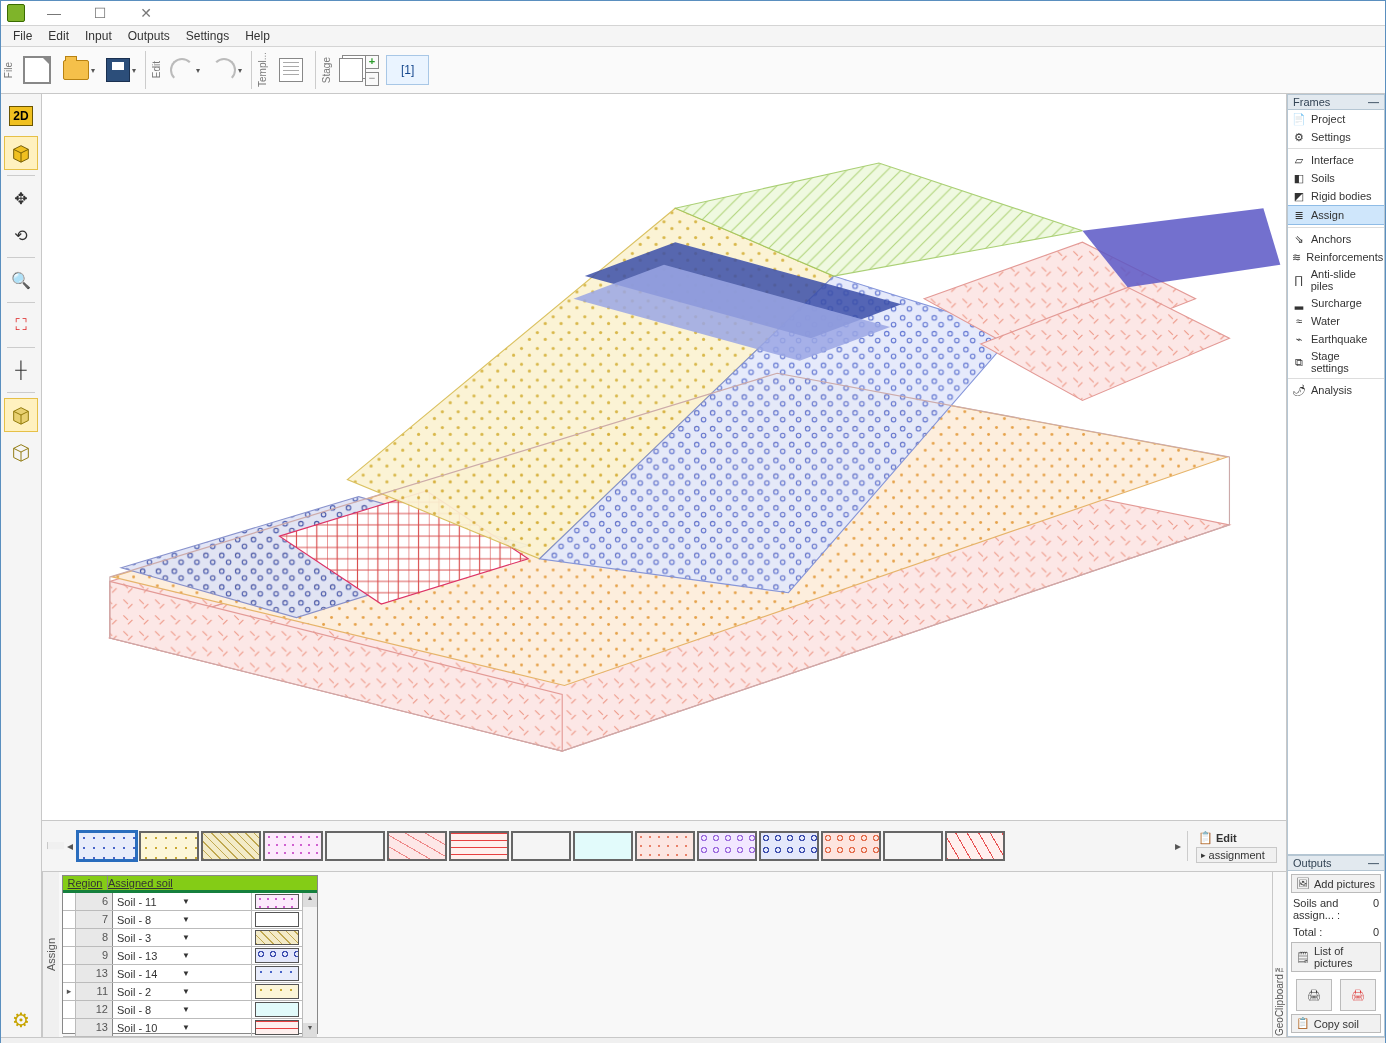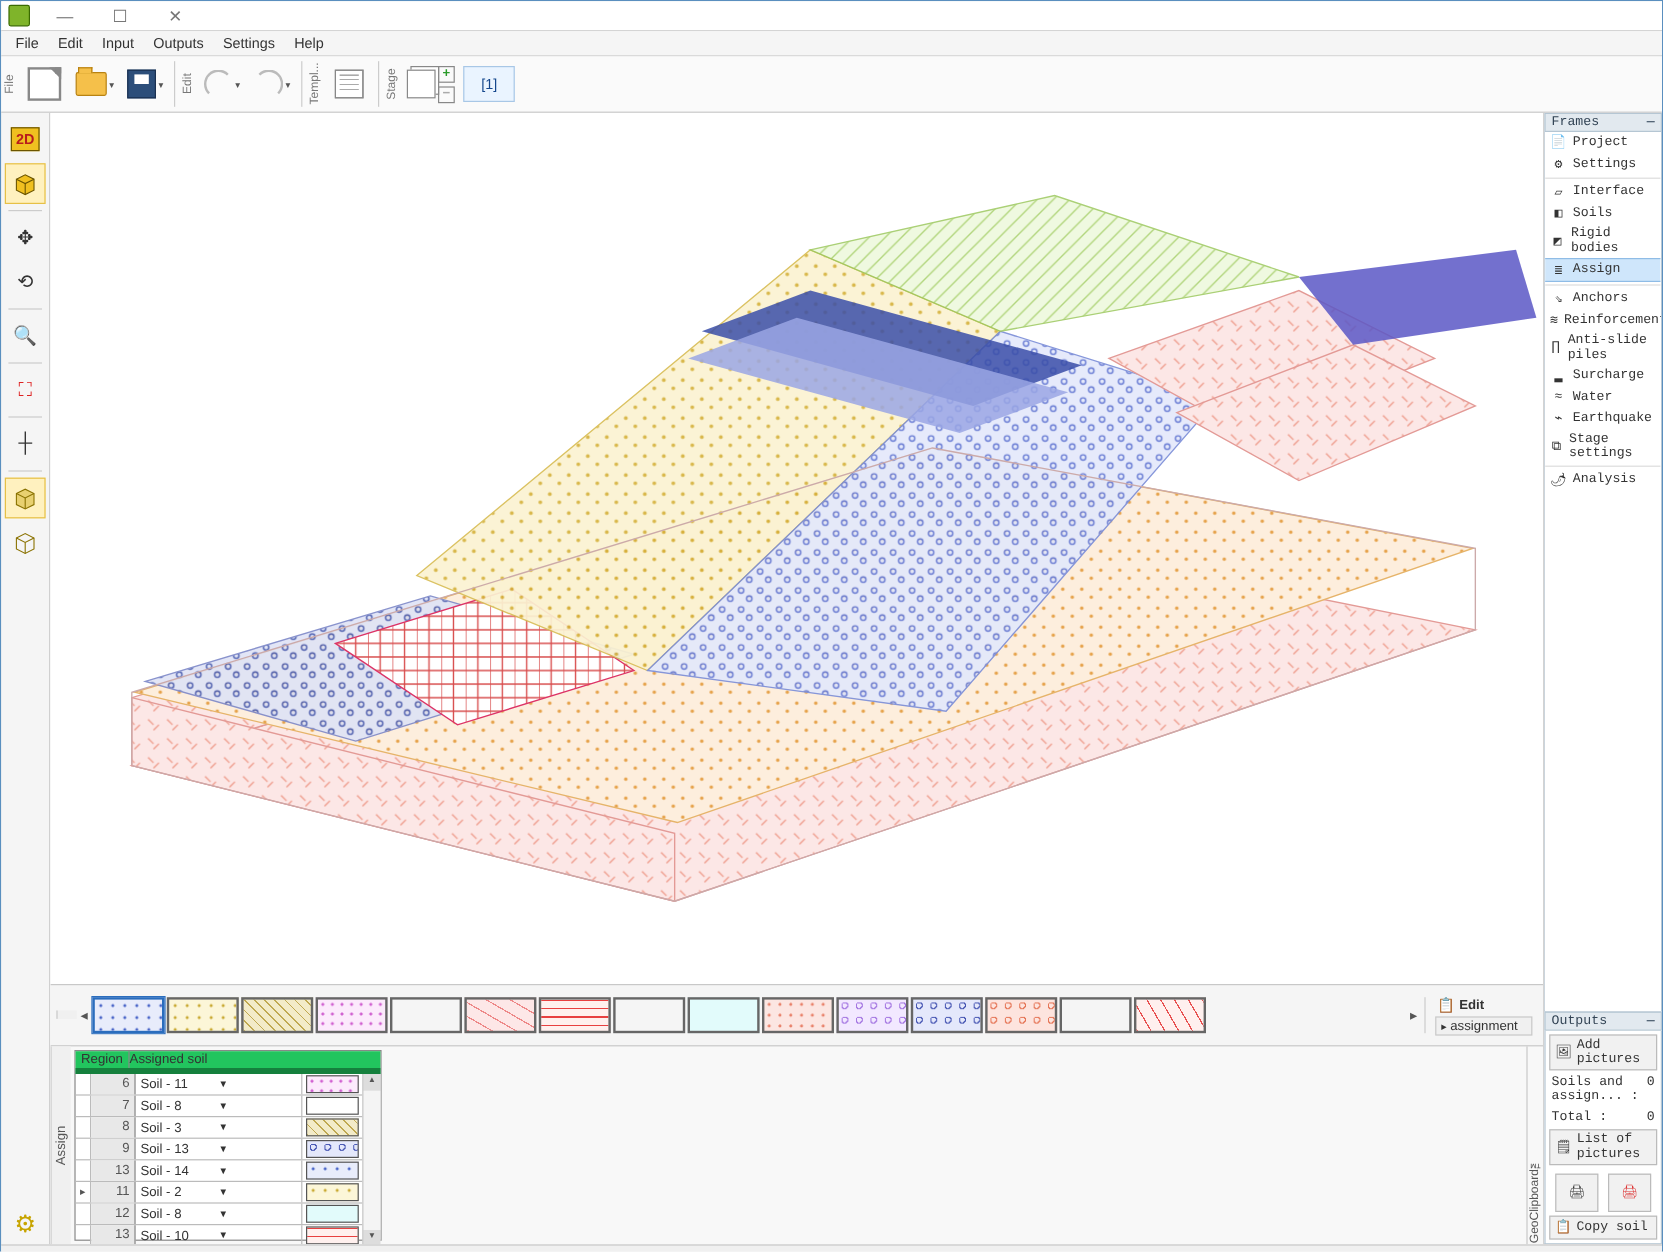--- a/index.html
+++ b/index.html
@@ -35,36 +35,36 @@
   .pm-stack span{width:12px;height:12px;border:1px solid #888;font-size:11px;font-weight:bold;text-align:center;line-height:10px;}
   .pm-plus{color:#2a9b2a;}
   .pm-minus{color:#aaa;}
   .stage-tab{height:28px;line-height:28px;padding:0 14px;margin:2px;background:#eaf4ff;border:1px solid #a8c7e6;color:#15478d;font-size:12px;}
   
   .body{flex:1;display:flex;overflow:hidden;}
   .left-tb{width:40px;background:#f5f5f5;border-right:1px solid #c8c8c8;display:flex;flex-direction:column;align-items:center;padding-top:5px;gap:3px;}
   .left-btn{width:32px;height:32px;display:flex;align-items:center;justify-content:center;border:1px solid transparent;}
   .left-btn.active{border-color:#e6c047;background:#fff1bf;}
   .left-sep{width:28px;height:1px;background:#ccc;margin:2px 0;}
-  .badge-2d{font-weight:bold;font-size:12px;background:#f0c020;border:1px solid #6b5500;padding:2px 3px;color:#b91c1c;}
+  .badge-2d{font-weight:bold;font-size:12px;background:#f0c020;border:1px solid #6b5500;padding:2px 3px;color:#000000;}
   .ico-cube{width:22px;height:22px;position:relative;}
   .ico-cube svg{width:22px;height:22px;}
   .center{flex:1;display:flex;flex-direction:column;background:#fff;border-right:1px solid #c8c8c8;overflow:hidden;}
   .viewport{flex:1;background:#fff;overflow:hidden;position:relative;}
   .viewport svg{width:100%;height:100%;}
   
   .palette-row{display:flex;align-items:center;gap:1px;padding:3px 5px;border-top:1px solid #c8c8c8;background:#f5f5f5;}
   .palette-nav{width:10px;height:30px;color:#555;display:flex;align-items:center;justify-content:center;font-size:12px;}
   .swatch{width:56px;height:26px;border:2px solid #666;margin:1px;}
   .swatch.sel{border-color:#2a6dbd;box-shadow:0 0 0 1px #2a6dbd;}
   
   .assign-area{display:flex;border-top:1px solid #c8c8c8;background:#f8f8f8;height:165px;}
   .vt-label{writing-mode:vertical-rl;transform:rotate(180deg);font-size:11px;color:#555;padding:2px;border-right:1px solid #c8c8c8;background:#f0f0f0;text-align:center;}
   .grid{border:1px solid #888;background:#fff;margin:3px;display:flex;flex-direction:column;flex-shrink:0;}
-  .grid-head{display:flex;background:#22c55e;border-bottom:5px solid #15803d;}
+  .grid-head{display:flex;background:#84cc16;border-bottom:3px solid #15803d;text-decoration:underline;}
   .gh-region{width:44px;border-right:1px solid #888;text-align:center;font-size:11px;padding:1px 0;}
   .gh-soil{width:180px;font-size:11px;padding:1px 0;}
   .grid-body{display:flex;}
   .grid-rows{}
   .grow{display:flex;border-bottom:1px solid #bbb;height:17px;align-items:center;}
   .g-marker{width:12px;border-right:1px solid #bbb;text-align:center;color:#555;font-size:9px;height:100%;line-height:17px;}
   .g-num{width:32px;background:#e8e8e8;border-right:1px solid #888;text-align:right;padding-right:4px;font-size:11px;color:#555;height:100%;line-height:17px;}
   .g-soil{width:130px;border-right:1px solid #bbb;padding:0 4px;font-size:11px;display:flex;align-items:center;height:100%;}
   .g-soil span{flex:1;}
   .g-soil .dd{font-size:8px;color:#333;}
@@ -73,21 +73,21 @@
   .grid-scroll .sbtn{height:14px;text-align:center;font-size:8px;color:#555;background:#ddd;}
   .grid-scroll .track{flex:1;background:#f4f4f4;}
   
   .clip-col{width:85px;margin:3px 2px;display:flex;}
   .clip-vl{writing-mode:vertical-rl;transform:rotate(180deg);font-size:10px;color:#555;padding:1px;border-right:1px solid #c8c8c8;}
   .clip-body{flex:1;padding:2px;}
   .clip-head{display:flex;align-items:center;gap:3px;padding:2px;}
   .clip-head b{font-size:11px;}
   .clip-row{display:flex;align-items:center;background:#f0f0f0;border:1px solid #c8c8c8;padding:1px 4px;font-size:11px;gap:3px;}
   
-  .right{width:98px;display:flex;flex-direction:column;background:#f5f5f5;font-family:Liberation Mono, monospace;}
+  .right{width:98px;display:flex;flex-direction:column;background:#f5f5f5;}
   .panel-title{display:flex;align-items:center;background:#e2e9ef;border:1px solid #b5c6d3;padding:1px 5px;font-size:11px;color:#345;}
   .panel-title .ttl{flex:1;}
   .panel-title .min{font-weight:bold;cursor:default;color:#567;}
   .frames-list{flex:1;background:#fff;border:1px solid #b5c6d3;border-top:none;overflow-y:auto;}
   .fitem{display:flex;align-items:center;gap:5px;padding:2px 4px;font-size:11px;cursor:default;}
   .fitem.active{background:#cfe6fb;border-top:1px solid #8fbce6;border-bottom:1px solid #8fbce6;}
   .fsep{height:1px;background:#ddd;margin:2px 0;}
   .fico{width:14px;height:14px;display:flex;align-items:center;justify-content:center;font-size:11px;}
   .outputs{background:#fff;border:1px solid #b5c6d3;border-top:none;padding:3px;display:flex;flex-direction:column;gap:3px;font-size:11px;}
   .obtn{display:flex;align-items:center;gap:4px;background:#f1f1f1;border:1px solid #bbb;padding:2px 4px;}

